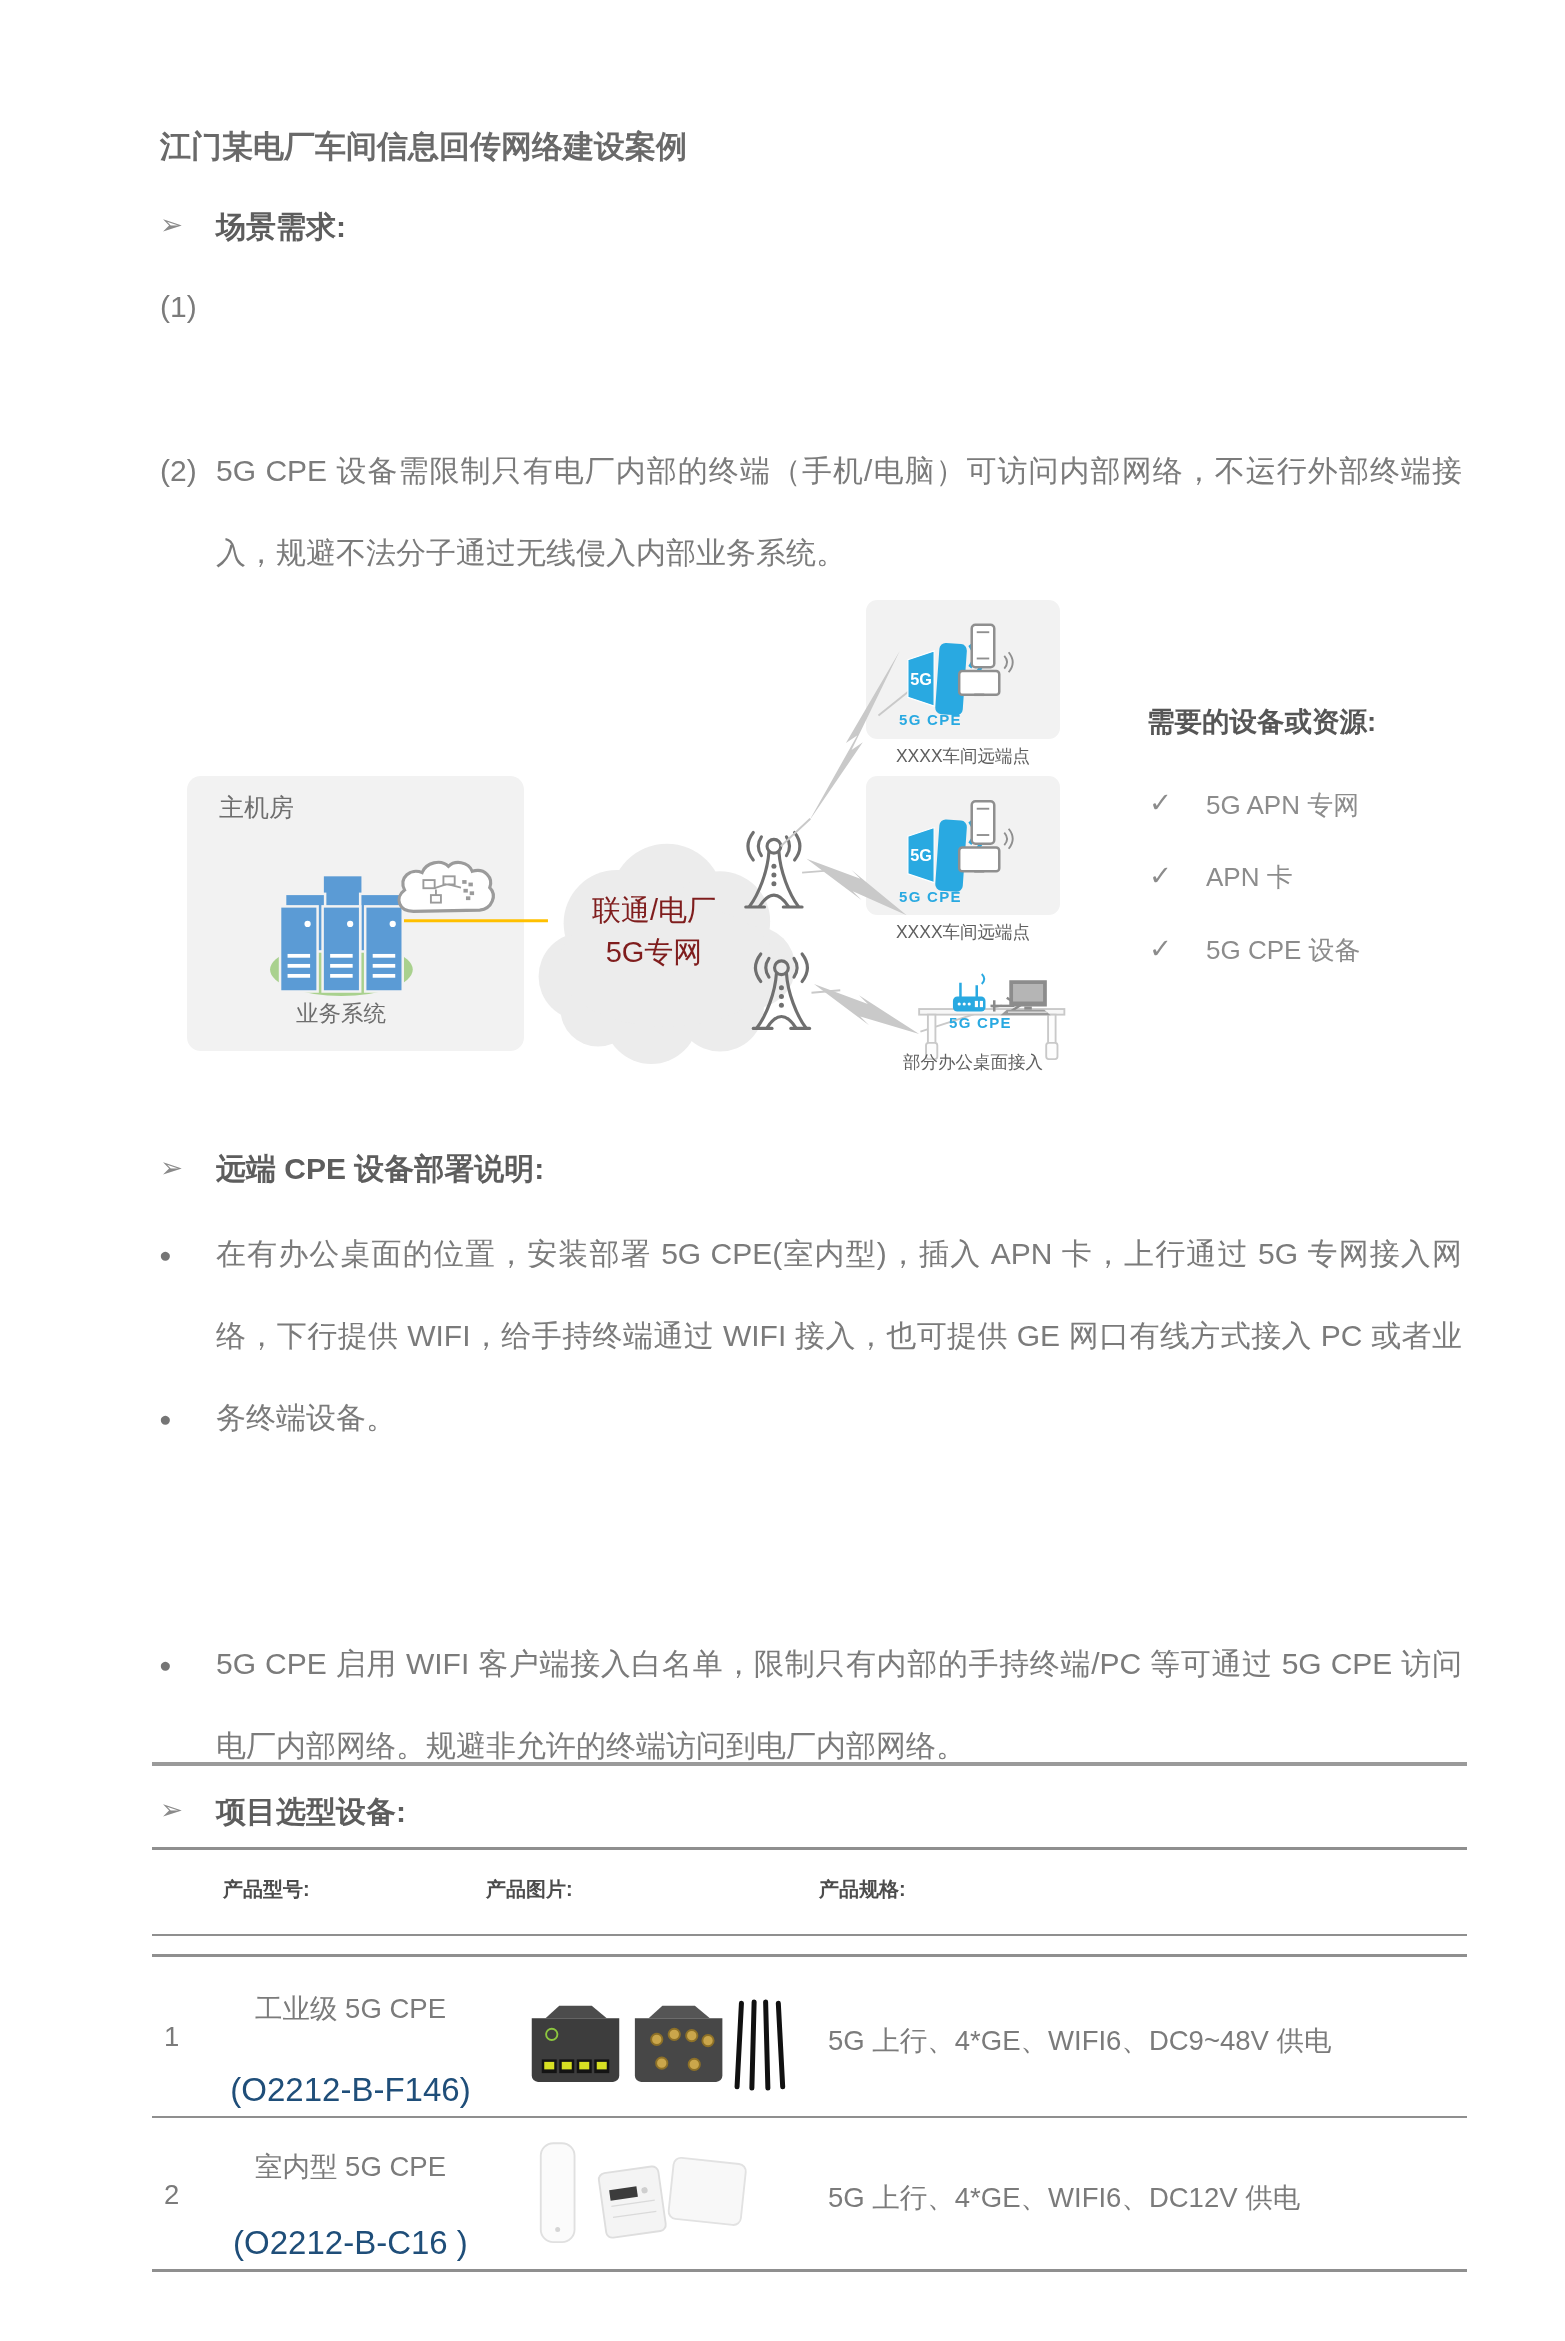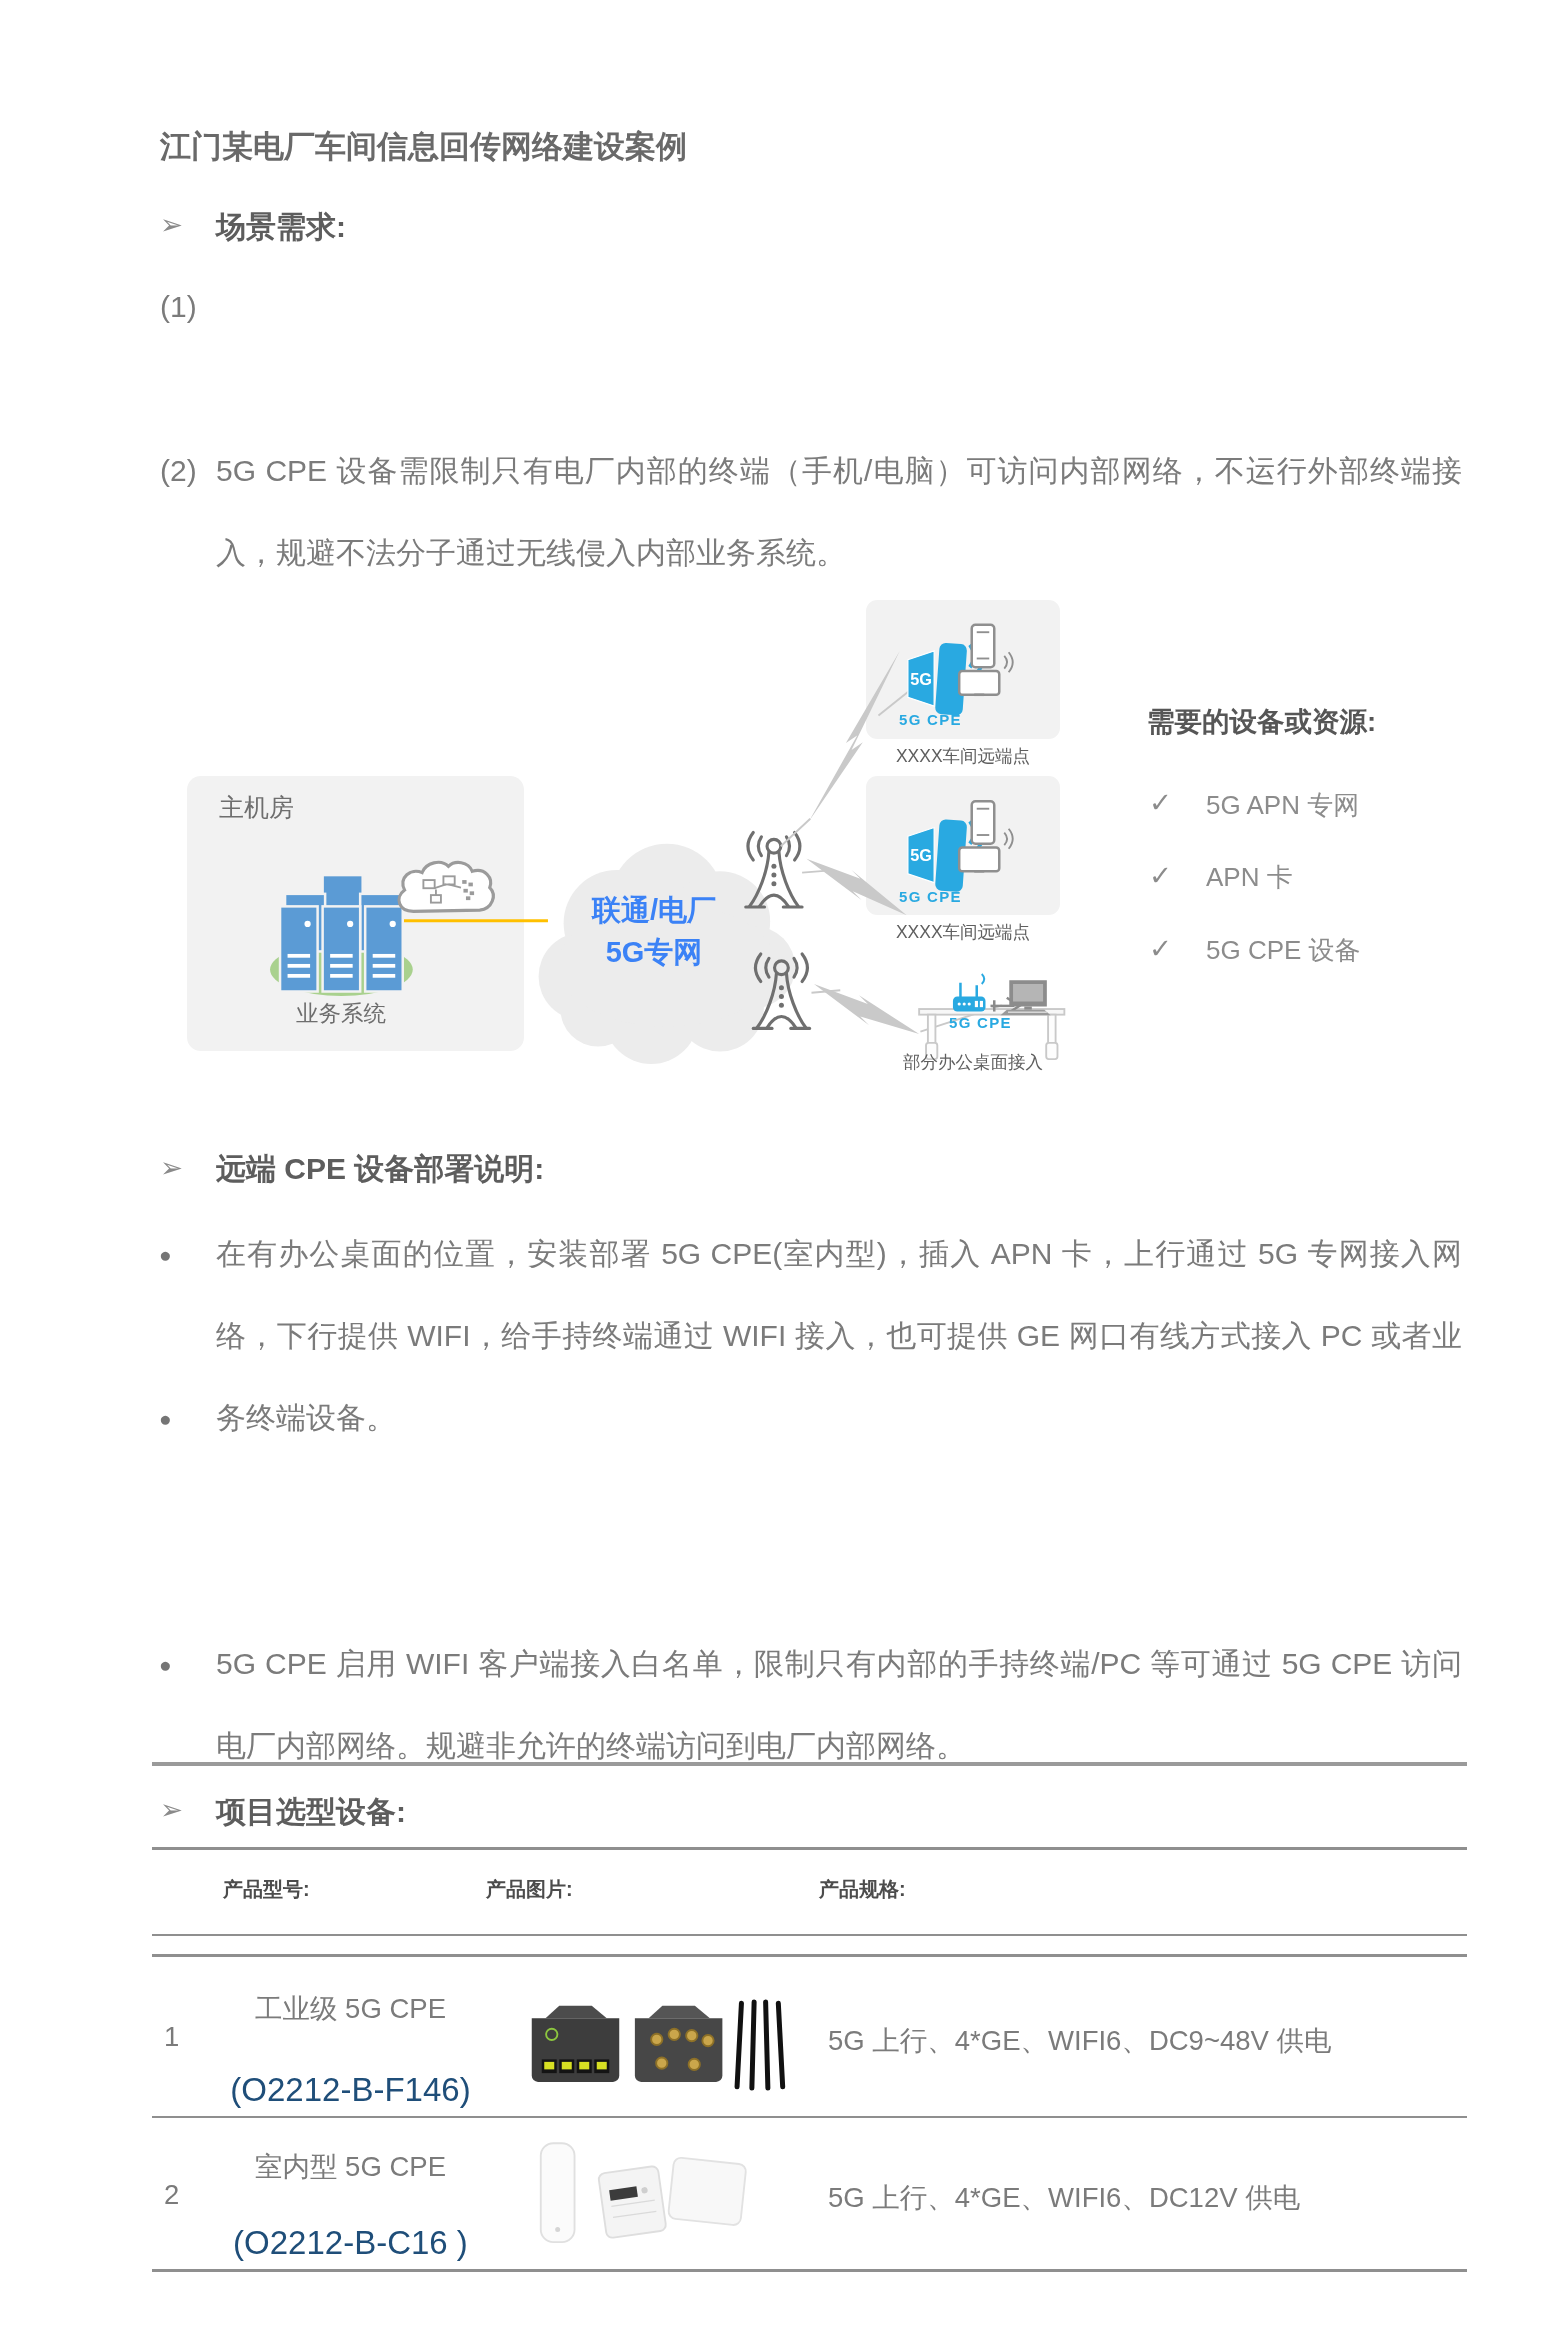--- a/index.html
+++ b/index.html
@@ -7,21 +7,21 @@
           font-family:"Liberation Sans", sans-serif;}
   .abs{position:absolute;}
   .title{font-size:31px;font-weight:bold;color:#696969;}
   .sec-head{font-size:30px;font-weight:bold;color:#5d5d5d;}
   .marker{font-size:27.5px;color:#8a8a8a;}
   .para{font-size:30px;color:#7b7b7b;line-height:82px;text-align:justify;}
   .pnum{font-size:30px;color:#7b7b7b;line-height:82px;}
   .bullet{font-size:21px;color:#757575;}
   .panel{background:#f2f2f2;border-radius:13.8px;}
   .dlabel{color:#6e6e6e;}
-  .cloudtxt{font-size:29px;font-weight:bold;color:#3b82f6;text-align:center;}
+  .cloudtxt{font-size:29px;font-weight:normal;color:#7f1d1d;text-align:center;}
   .caption{font-size:17.5px;color:#5f5f5f;text-align:center;}
   .cpelabel{font-size:15px;font-weight:bold;color:#29A9E1;letter-spacing:1.3px;}
   .res-head{font-size:27.5px;font-weight:bold;color:#565656;}
   .res-item{font-size:26px;color:#8c8c8c;}
   .res-check{font-size:27.5px;color:#8c8c8c;}
   .rule{background:#8f8f8f;}
   .th{font-size:20px;font-weight:bold;color:#4c4c4c;}
   .td{font-size:27.5px;color:#7b7b7b;}
   .model-code{font-size:33px;color:#1F4E79;}
   .center{text-align:center;}

